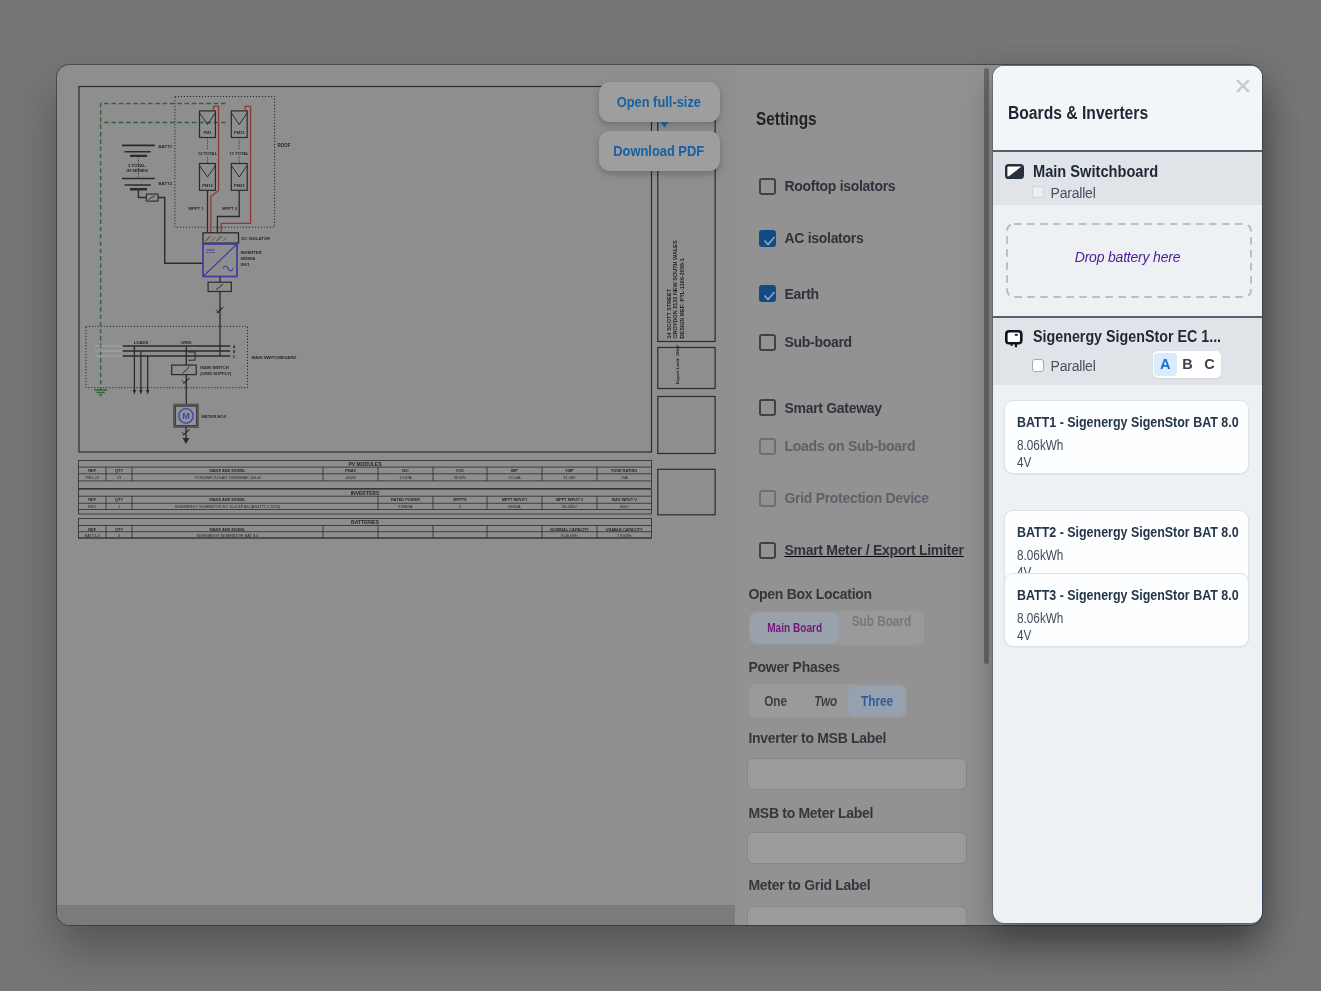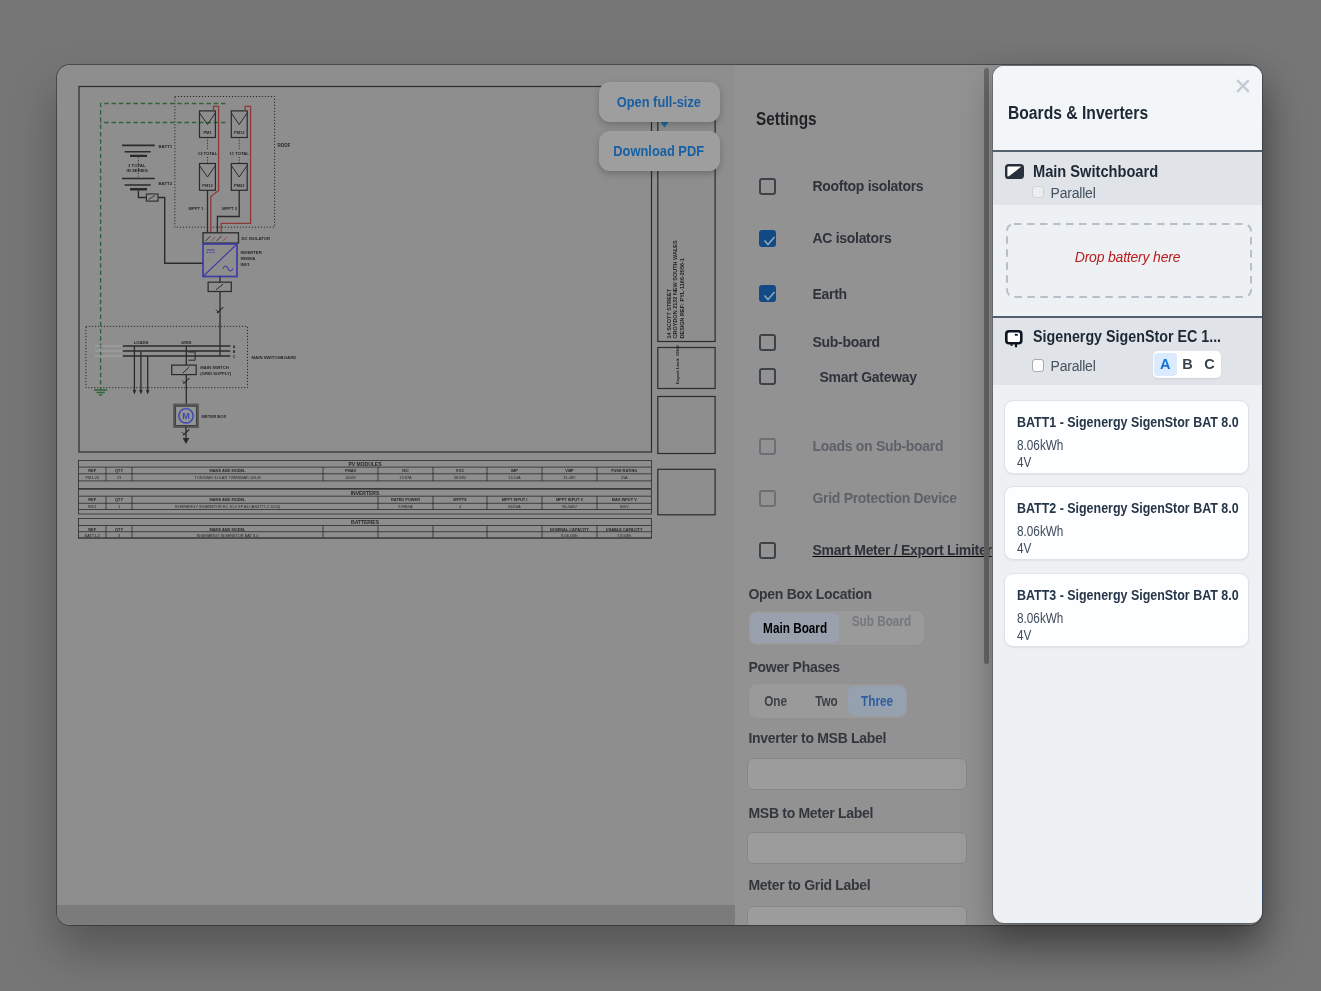--- a/index.html
+++ b/index.html
@@ -11,21 +11,21 @@
   #setarea{position:absolute;left:678px;top:0;right:0;height:860.5px;background:#929292;}
   .btn{position:absolute;width:121px;height:40px;background:#9e9e9e;border-radius:11px;
     box-shadow:0 3px 7px rgba(0,0,0,.22);color:#1760a4;font-weight:bold;font-size:15.5px;
     display:flex;align-items:center;justify-content:center;}
   
   .chkrow{position:absolute;left:678px;height:20px;display:flex;align-items:center;}
   .cb{width:17px;height:17px;border:2px solid #3c4249;border-radius:3px;margin-left:23.5px;}
   .cb.on{background:#124a85;border-color:#124a85;position:relative;}
   .cb.on svg{position:absolute;left:0;top:0;}
   .cb.dis{border-color:#6b7076;}
-  .chkrow span{margin-left:37px;font-size:14px;letter-spacing:-0.3px;font-weight:600;color:#2e333b;}
+  .chkrow span{margin-left:9px;font-size:14px;letter-spacing:-0.3px;font-weight:600;color:#2e333b;}
   .chkrow.dis span{color:#5d6269;}
   .slabel{position:absolute;font-size:14px;letter-spacing:-0.3px;font-weight:bold;color:#33373d;}
   .inp{position:absolute;left:689.7px;width:220px;height:32.5px;background:#9c9c9c;border:1px solid #878787;border-radius:6px;}
   
   #drawer{position:absolute;left:993px;top:66px;width:268.5px;height:857px;background:#edf1f4;border-radius:11px;
     box-shadow:0 0 0 1px rgba(70,80,90,.45),0 15px 35px rgba(0,0,0,.3);overflow:hidden;}
   .sect{position:absolute;left:0;width:100%;background:#e0e4e8;border-top:2px solid #53616f;}
   .card{position:absolute;left:11px;width:245px;height:74px;background:#fdfeff;border:1px solid #dde2e8;border-radius:9px;
     box-shadow:0 1px 2px rgba(0,0,0,.06);}
   .card b{position:absolute;left:12px;top:12px;font-size:15px;white-space:nowrap;color:#263649;transform:scaleX(.83);transform-origin:left center;}
@@ -275,52 +275,52 @@
           <svg width="17" height="17" viewBox="0 0 17 17">
             <path d="M3.5 8.5l3.5 4 6.5-7.5" stroke="#93a7ba" stroke-width="1.6" fill="none"></path>
           </svg>
         </div>
         <span>Earth</span>
       </div>
     <div class="chkrow" style="top:267.5px;">
         <div class="cb"></div>
         <span>Sub-board</span>
       </div>
-    <div class="chkrow" style="top:302px;gap:7px;">
+    <div class="chkrow" style="top:333px;">
         <div class="cb"></div>
         <span>Smart Gateway</span>
       </div>
     <div class="chkrow dis" style="top:371.5px;">
         <div class="cb dis"></div>
         <span>Loads on Sub-board</span>
       </div>
     <div class="chkrow dis" style="top:423.5px;">
         <div class="cb dis"></div>
         <span>Grid Protection Device</span>
       </div>
     <div class="chkrow" style="top:475.5px;text-decoration:underline;">
         <div class="cb"></div>
         <span>Smart Meter / Export Limiter</span>
       </div>
 
     <div class="slabel" style="left:691.5px;top:521.5px;">Open Box Location</div>
     <div style="position:absolute;left:690.6px;top:545.2px;width:177.9px;height:36px;background:#9a9a9a;border:1px solid #919191;border-radius:9px;"></div>
-    <div style="position:absolute;left:693.4px;top:548px;width:89px;height:30.4px;background:#99a1ad;border-radius:7px;color:#000000;font-weight:bold;font-size:14px;display:flex;align-items:center;justify-content:center;">
+    <div style="position:absolute;left:693.4px;top:548px;width:89px;height:30.4px;background:#99a1ad;border-radius:7px;color:#701a75;font-weight:bold;font-size:12px;display:flex;align-items:center;justify-content:center;">
         <span style="transform:scaleX(.84);">Main Board</span>
       </div>
     <div style="position:absolute;left:782.4px;top:548px;width:83px;height:30.4px;color:#74777e;font-weight:bold;font-size:14px;display:flex;align-items:flex-start;justify-content:center;">
         <span style="transform:scaleX(.84);">Sub Board</span>
       </div>
 
     <div class="slabel" style="left:691.5px;top:594.5px;">Power Phases</div>
     <div style="position:absolute;left:690.6px;top:618.6px;width:160.8px;height:36px;background:#9a9a9a;border:1px solid #919191;border-radius:9px;"></div>
     <div style="position:absolute;left:690.6px;top:621.6px;width:57px;height:30.4px;color:#3c4047;font-weight:bold;font-size:14px;display:flex;align-items:center;justify-content:center;">
         <span style="transform:scaleX(.84);">One</span>
       </div>
-    <div style="position:absolute;left:747.6px;top:621.6px;width:43px;height:30.4px;color:#3c4047;font-weight:bold;font-size:14px;display:flex;align-items:center;justify-content:center;">
+    <div style="position:absolute;left:747.6px;top:621.6px;width:43px;height:30.4px;color:#3c4047;font-weight:bold;font-size:14px;display:flex;align-items:center;justify-content:center;font-style:italic;">
         <span style="transform:scaleX(.84);">Two</span>
       </div>
     <div style="position:absolute;left:790.9px;top:621.6px;width:57.7px;height:30.4px;background:#95a1af;border-radius:7px;color:#2d5ca0;font-weight:bold;font-size:14px;display:flex;align-items:center;justify-content:center;">
         <span style="transform:scaleX(.84);">Three</span>
       </div>
 
     <div class="slabel" style="left:691.5px;top:665px;">Inverter to MSB Label</div>
     <div class="inp" style="top:693.3px;"></div>
     <div class="slabel" style="left:691.5px;top:740px;">MSB to Meter Label</div>
     <div class="inp" style="top:767.2px;"></div>
@@ -342,21 +342,21 @@
       <rect x="1.2" y="1.2" width="16.6" height="12.6" rx="2.4" fill="#ffffff" stroke="#27313d" stroke-width="2.4"></rect>
       <path d="M17 2 L17 13 L3 13 Z" fill="#27313d"></path>
     </svg>
     <div style="position:absolute;left:39.5px;top:95.5px;font-size:17px;font-weight:bold;color:#1d2835;transform:scaleX(.86);transform-origin:left center;white-space:nowrap;">Main Switchboard</div>
     <div style="position:absolute;left:38.8px;top:119.9px;width:12.5px;height:12.5px;background:#ebedef;border:1.5px solid #cfd2d6;border-radius:3px;"></div>
     <div style="position:absolute;left:57.5px;top:119px;font-size:14px;letter-spacing:-0.2px;color:#43515f;">Parallel</div>
 
     <svg style="position:absolute;left:13.3px;top:156.5px;" width="246" height="75" viewBox="0 0 246 75">
         <rect x="1" y="1" width="244" height="73" rx="7" fill="none" stroke="#b7bfc9" stroke-width="2" stroke-dasharray="7.5 5.5"></rect>
       </svg>
-    <div style="position:absolute;left:13.3px;top:183px;width:242.4px;text-align:center;font-size:14px;letter-spacing:-0.2px;font-style:italic;color:#b91c1c;">Drop battery here</div>
+    <div style="position:absolute;left:13.3px;top:183px;width:242.4px;text-align:center;font-size:14px;letter-spacing:-0.2px;font-style:italic;color:#4c1d95;">Drop battery here</div>
 
     <div class="sect" style="top:250.2px;height:69px;"></div>
     <svg style="position:absolute;left:12px;top:263.5px;" width="18" height="19" viewBox="0 0 18 19">
       <rect x="1.3" y="1.3" width="15" height="12" rx="2.8" fill="#ffffff" stroke="#0d1520" stroke-width="2.6"></rect>
       <path d="M9.8 4.8h3" stroke="#0d1520" stroke-width="1.8"></path>
       <path d="M6.5 13.3v2.6" stroke="#0d1520" stroke-width="2"></path>
       <path d="M11 13.3v4" stroke="#0d1520" stroke-width="2.2"></path>
     </svg>
     <div style="position:absolute;left:39.5px;top:261px;font-size:17px;font-weight:bold;color:#1d2835;transform:scaleX(.84);transform-origin:left center;white-space:nowrap;">Sigenergy SigenStor EC 1...</div>
     <div style="position:absolute;left:38.5px;top:293px;width:12.5px;height:12.5px;background:#fdfdfd;border:1.5px solid #a6aab0;border-radius:3px;"></div>
@@ -364,21 +364,21 @@
     <div style="position:absolute;left:159.5px;top:285px;width:68px;height:26.5px;background:#ffffff;border-radius:5px;box-shadow:0 1px 2px rgba(0,0,0,.08);"></div>
     <div style="position:absolute;left:161px;top:286.5px;width:22.5px;height:23.5px;background:#d9ebfc;border-radius:4px;color:#1472d4;font-weight:bold;font-size:14.5px;display:flex;align-items:center;justify-content:center;">A</div>
     <div style="position:absolute;left:183.5px;top:286.5px;width:22px;height:23.5px;color:#39434f;font-weight:bold;font-size:14.5px;display:flex;align-items:center;justify-content:center;">B</div>
     <div style="position:absolute;left:205.5px;top:286.5px;width:22px;height:23.5px;color:#39434f;font-weight:bold;font-size:14.5px;display:flex;align-items:center;justify-content:center;">C</div>
 
     <div class="card" style="top:334px;">
         <b>BATT1 - Sigenergy SigenStor BAT 8.0</b>
         <i style="top:36px;">8.06kWh</i>
         <i style="top:53px;">4V</i>
       </div>
-    <div class="card" style="top:420px;">
+    <div class="card" style="top:444px;">
         <b>BATT2 - Sigenergy SigenStor BAT 8.0</b>
         <i style="top:36px;">8.06kWh</i>
         <i style="top:53px;">4V</i>
       </div>
     <div class="card" style="top:507px;">
         <b>BATT3 - Sigenergy SigenStor BAT 8.0</b>
         <i style="top:36px;">8.06kWh</i>
         <i style="top:53px;">4V</i>
       </div>
   </div>

